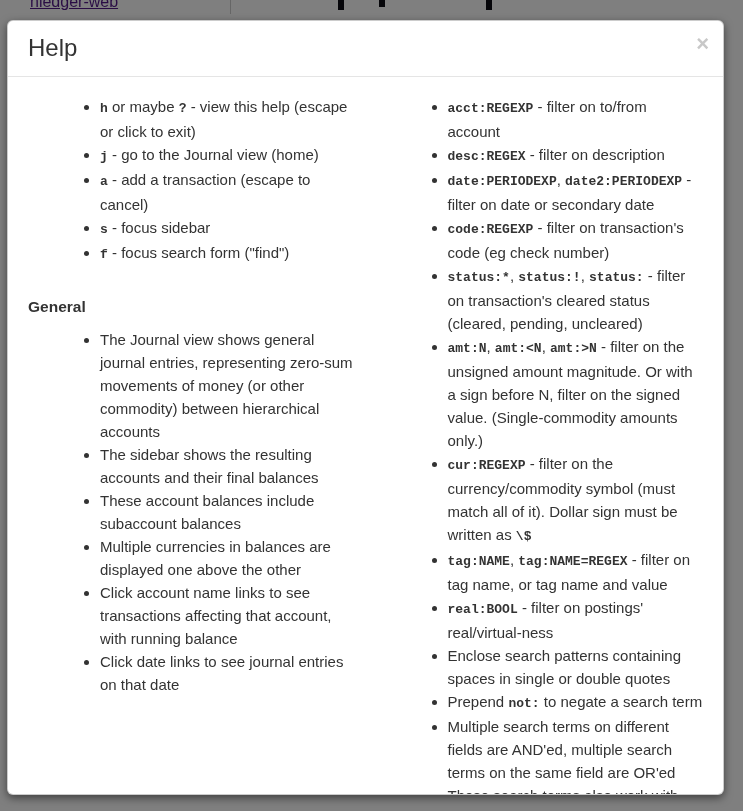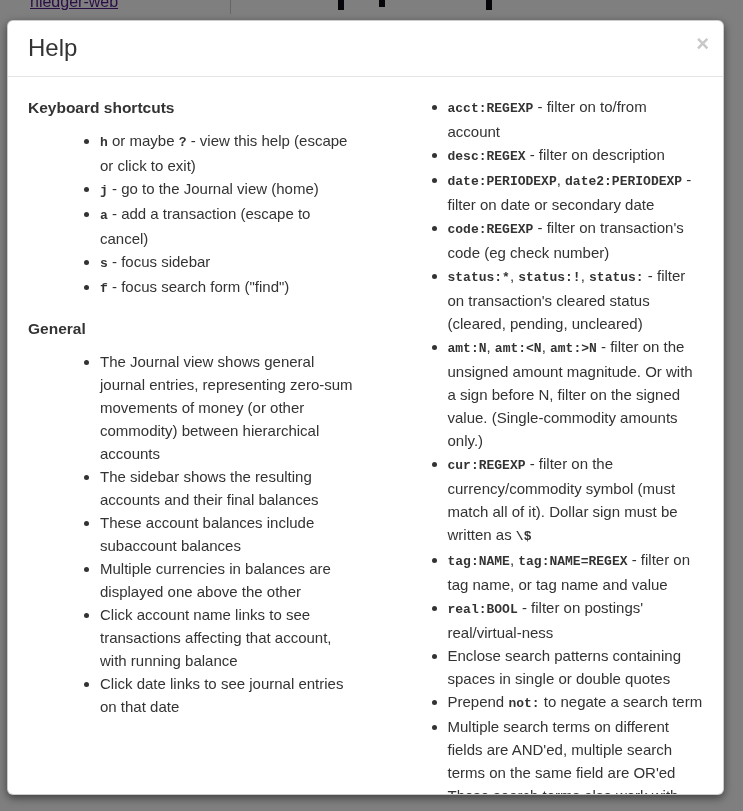--- a/index.html
+++ b/index.html
@@ -75,21 +75,21 @@
   .col ul {
     margin: 8px 0 14px 0;
     padding-left: 32px;
   }
   .col li {
     font-size: 15px;
     line-height: 23px;
     color: #333;
     margin-left: 40px;
   }
-  .sec-gap { margin-top: 20px; }
+  .sec-gap { margin-top: 32px; }
   .code {
     font-family: "Liberation Mono", monospace;
     font-weight: bold;
     font-size: 13px;
   }
 </style>
 </head>
 <body>
 
 <div class="page-behind">
@@ -102,21 +102,20 @@
 
 <div class="backdrop"></div>
 
 <div class="modal">
   <div class="modal-header">
     <h2 class="modal-title">Help</h2>
     <button class="close-btn">×</button>
   </div>
   <div class="modal-body">
     <div class="col">
-      <h4 class="section-heading">Keyboard shortcuts</h4>
       <ul>
           <li><span class="code">h</span><span> or maybe </span><span class="code">?</span><span> - view this help (escape or click to exit)</span></li>
           <li><span class="code">j</span><span> - go to the Journal view (home)</span></li>
           <li><span class="code">a</span><span> - add a transaction (escape to cancel)</span></li>
           <li><span class="code">s</span><span> - focus sidebar</span></li>
           <li><span class="code">f</span><span> - focus search form ("find")</span></li>
         </ul>
       <h4 class="section-heading sec-gap">General</h4>
       <ul>
           <li><span>The Journal view shows general journal entries, representing zero-sum movements of money (or other commodity) between hierarchical accounts</span></li>

